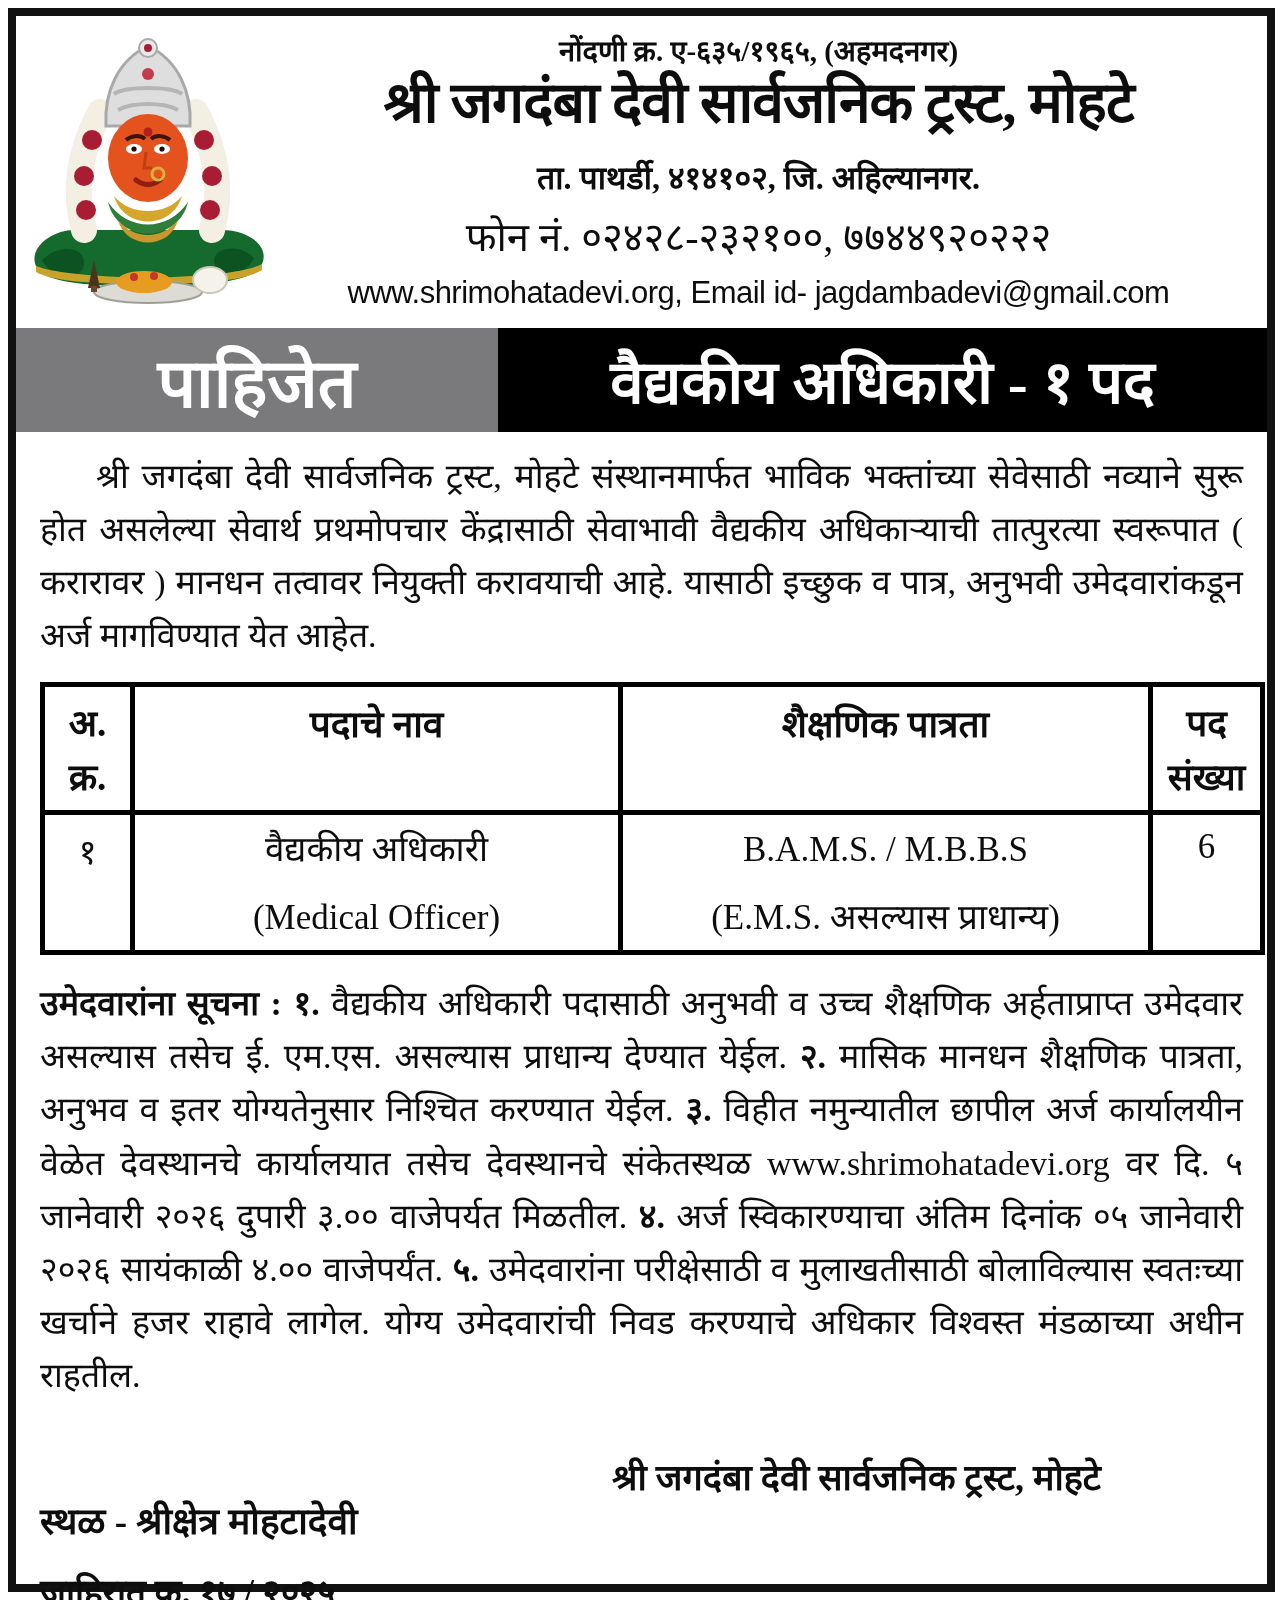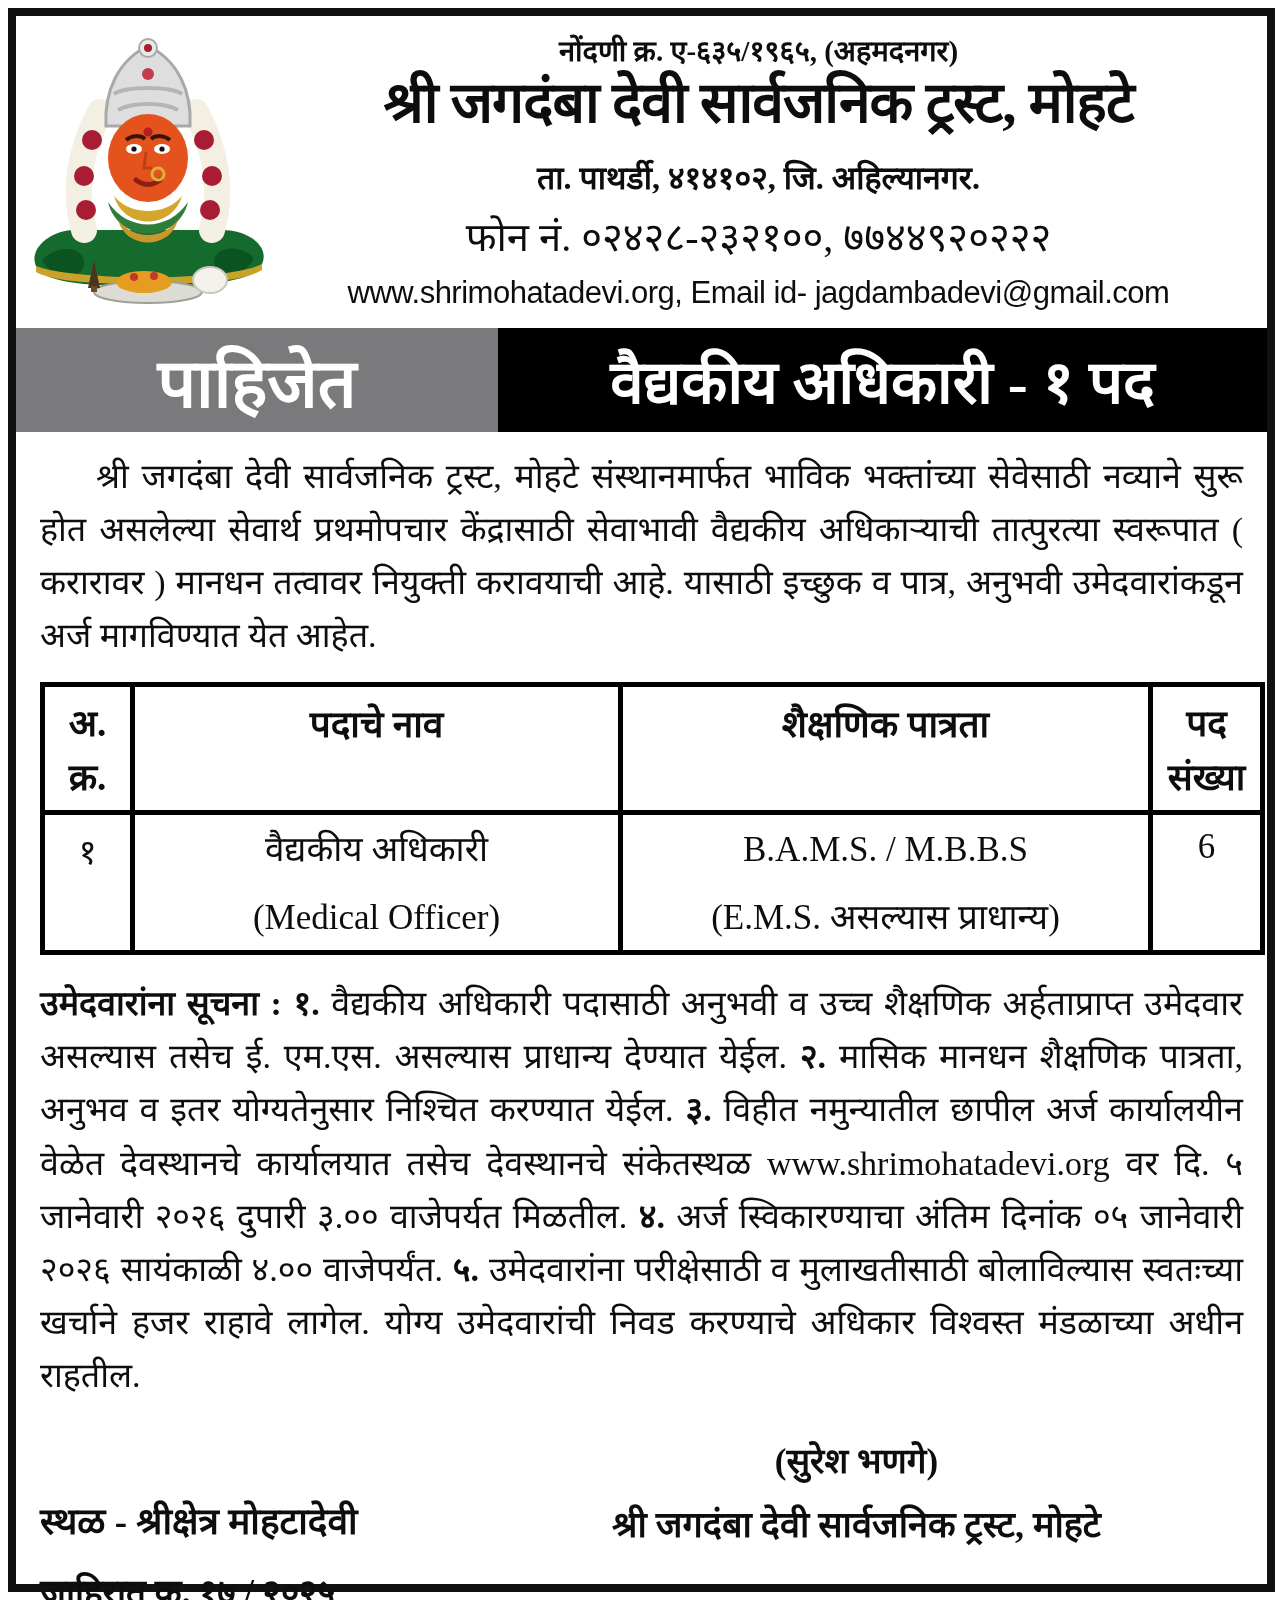--- a/index.html
+++ b/index.html
@@ -192,19 +192,18 @@
   <p class="notice">
     <span class="bold">उमेदवारांना सूचना : </span><span class="bold">१. </span><span>वैद्यकीय अधिकारी पदासाठी अनुभवी व उच्च शैक्षणिक अर्हताप्राप्त उमेदवार असल्यास तसेच ई. एम.एस. असल्यास प्राधान्य देण्यात येईल. </span><span class="bold">२. </span><span>मासिक मानधन शैक्षणिक पात्रता, अनुभव व इतर योग्यतेनुसार निश्चित करण्यात येईल. </span><span class="bold">३. </span><span>विहीत नमुन्यातील छापील अर्ज कार्यालयीन वेळेत देवस्थानचे कार्यालयात तसेच देवस्थानचे संकेतस्थळ www.shrimohatadevi.org वर दि. ५ जानेवारी २०२६ दुपारी ३.०० वाजेपर्यत मिळतील. </span><span class="bold">४. </span><span>अर्ज स्विकारण्याचा अंतिम दिनांक ०५ जानेवारी २०२६ सायंकाळी ४.०० वाजेपर्यंत. </span><span class="bold">५. </span><span>उमेदवारांना परीक्षेसाठी व मुलाखतीसाठी बोलाविल्यास स्वतःच्या खर्चाने हजर राहावे लागेल. योग्य उमेदवारांची निवड करण्याचे अधिकार विश्वस्त मंडळाच्या अधीन राहतील.</span>
   </p>
 
   <div class="footer">
     <div class="footer-left">
       <div class="place-line">स्थळ - श्रीक्षेत्र मोहटादेवी</div>
       <div class="advert-line">जाहिरात क्र. १७ / २०२५</div>
     </div>
     <div class="footer-right">
-      <div class="sig-name">(सुरेश भणगे)</div>
       <div class="sig-org">श्री जगदंबा देवी सार्वजनिक ट्रस्ट, मोहटे</div>
     </div>
   </div>
 
 </div>
 </div>
 
 </body></html>

